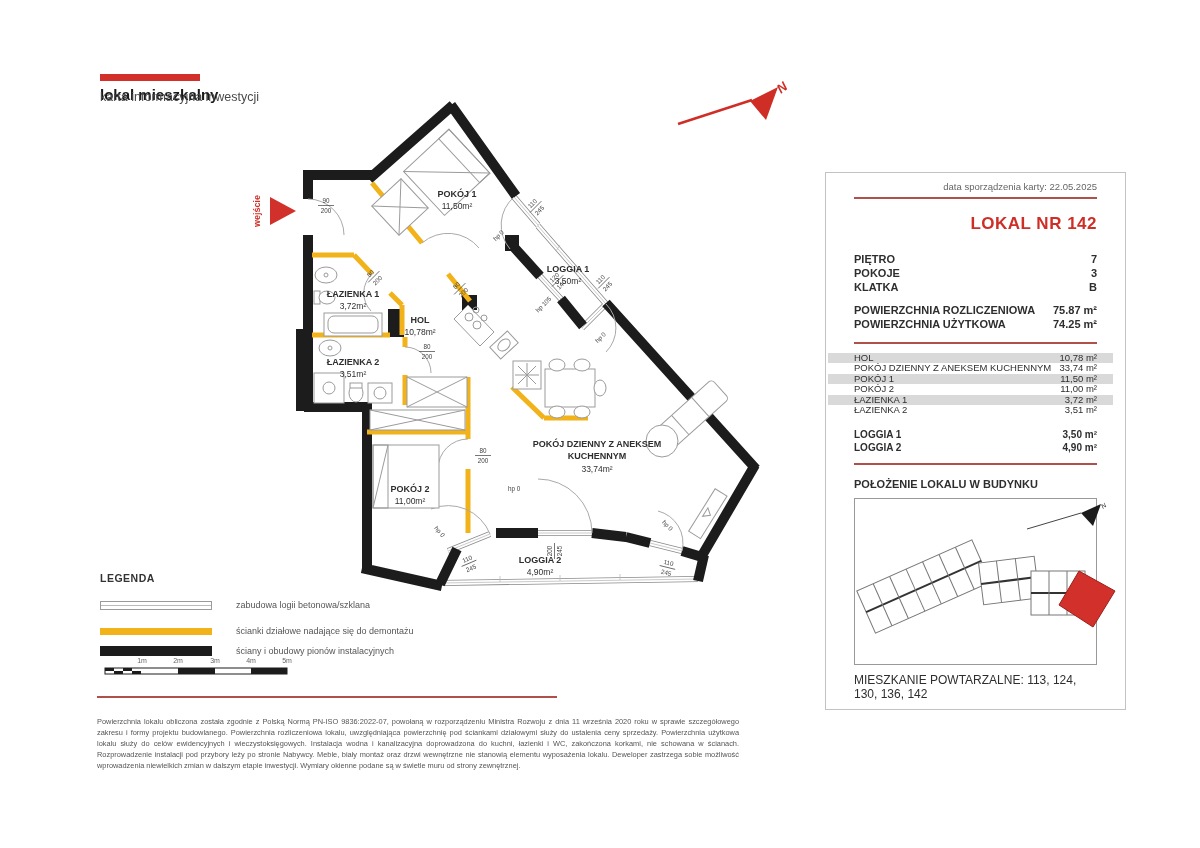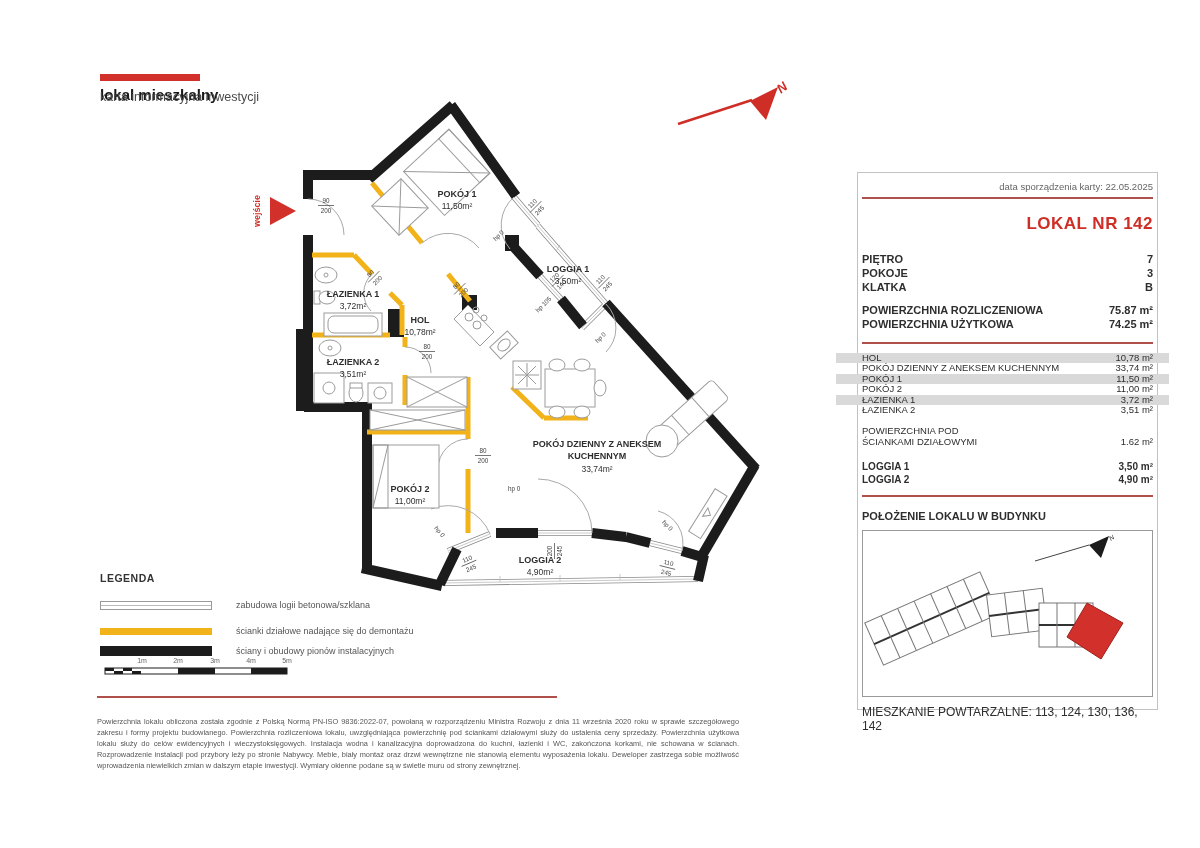--- a/index.html
+++ b/index.html
@@ -35,21 +35,21 @@
   .sw-glass{border:1px solid #9a9a9a;background:
      linear-gradient(#fff 0 3px,#bbb 3px 4px,#fff 4px 100%);}
   .sw-yellow{height:7px;background:#f2b219;}
   .sw-black{height:10px;background:#1c1c1c;}
   .redline-long{left:97px;top:696px;width:460px;height:2px;background:#b0504a;}
   
   .finep{left:97px;top:716px;width:642px;font-size:7.4px;line-height:1.5;color:#555;
          text-align:justify;}
   
   .panel{left:825px;top:172px;width:301px;height:538px;border:1px solid #c2c2c2;
-         box-sizing:border-box;padding:0 4px;font-size:11px;margin-left:32px;}
+         box-sizing:border-box;padding:0 28px;font-size:11px;}
   .p-date{margin-top:8px;text-align:right;font-size:9.5px;color:#666;}
   .p-redline{height:2px;background:#b0504a;margin-top:5px;}
   .p-title{margin-top:15px;font-size:17px;font-weight:800;color:#cf2e27;letter-spacing:.5px;text-align:right;}
   .p-row{display:flex;justify-content:space-between;line-height:14px;}
   .p-fields{margin-top:18px;font-weight:700;color:#2e2e2e;}
   .p-areas{margin-top:9px;font-weight:700;color:#2e2e2e;}
   .p-rooms{margin-top:9px;font-size:9.5px;color:#2e2e2e;}
   .p-rooms .p-row{line-height:10.4px;position:relative;}
   .stripe{background:#d9d9d9;margin-left:-26px;padding-left:26px;margin-right:-16px;padding-right:16px;}
   .p-part{margin-top:10px;display:flex;justify-content:space-between;align-items:flex-end;
@@ -388,25 +388,20 @@
       <div class="p-row stripe">
           <span>ŁAZIENKA 1</span>
           <span>3,72 m²</span>
         </div>
       <div class="p-row">
           <span>ŁAZIENKA 2</span>
           <span>3,51 m²</span>
         </div>
     </div>
 
-    <div class="p-part">
-      <span><span>POWIERZCHNIA POD</span><br>
-            <span>ŚCIANKAMI DZIAŁOWYMI</span></span>
-      <span>1.62 m²</span>
-    </div>
 
     <div class="p-loggias">
       <div class="p-row">
           <span>LOGGIA 1</span>
           <span>3,50 m²</span>
         </div>
       <div class="p-row">
           <span>LOGGIA 2</span>
           <span>4,90 m²</span>
         </div>

